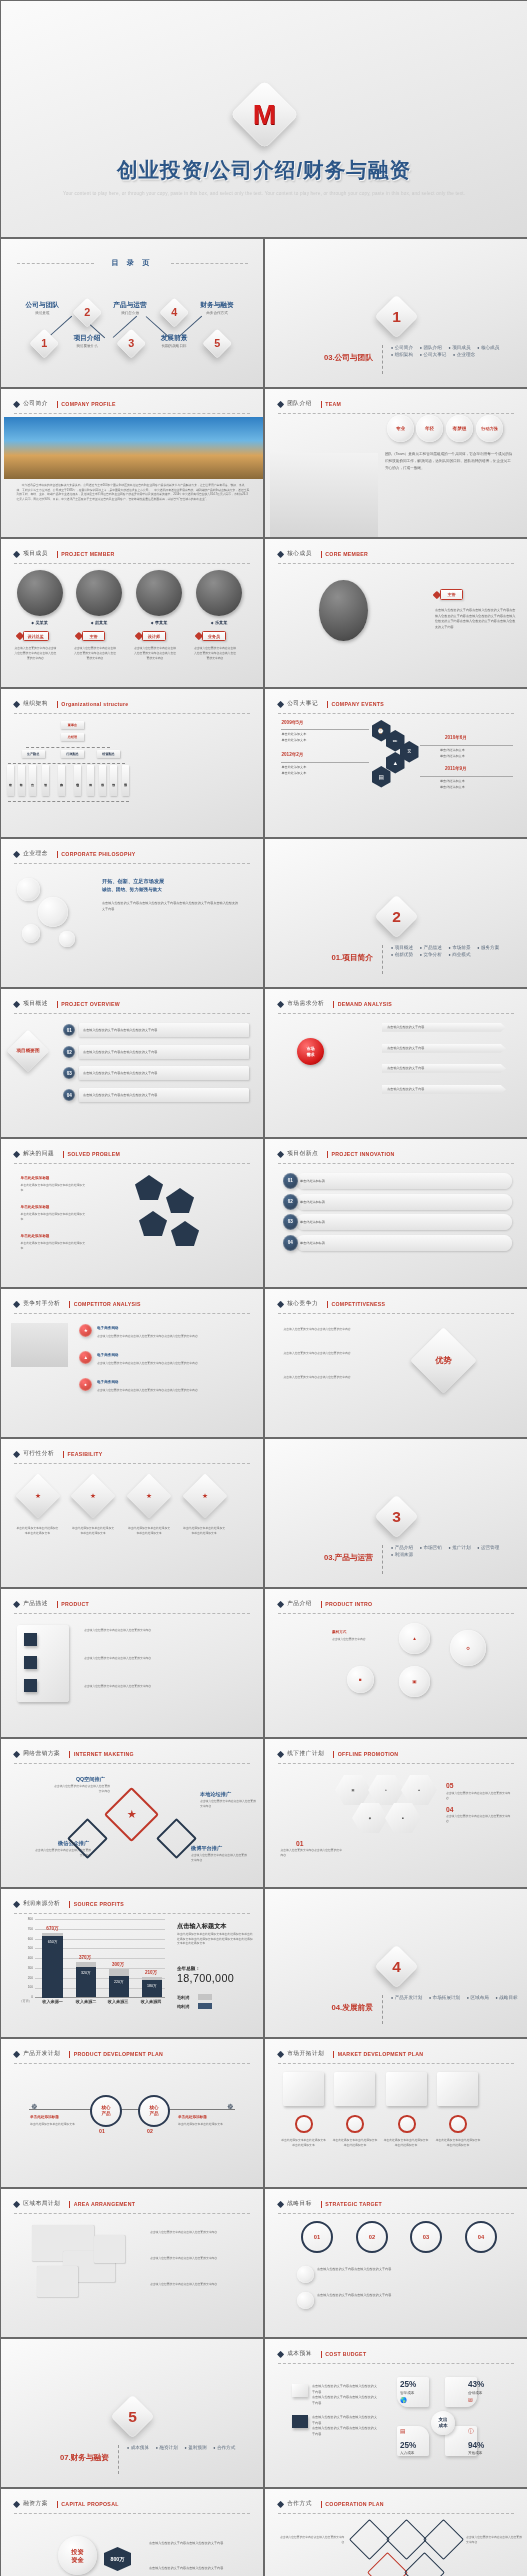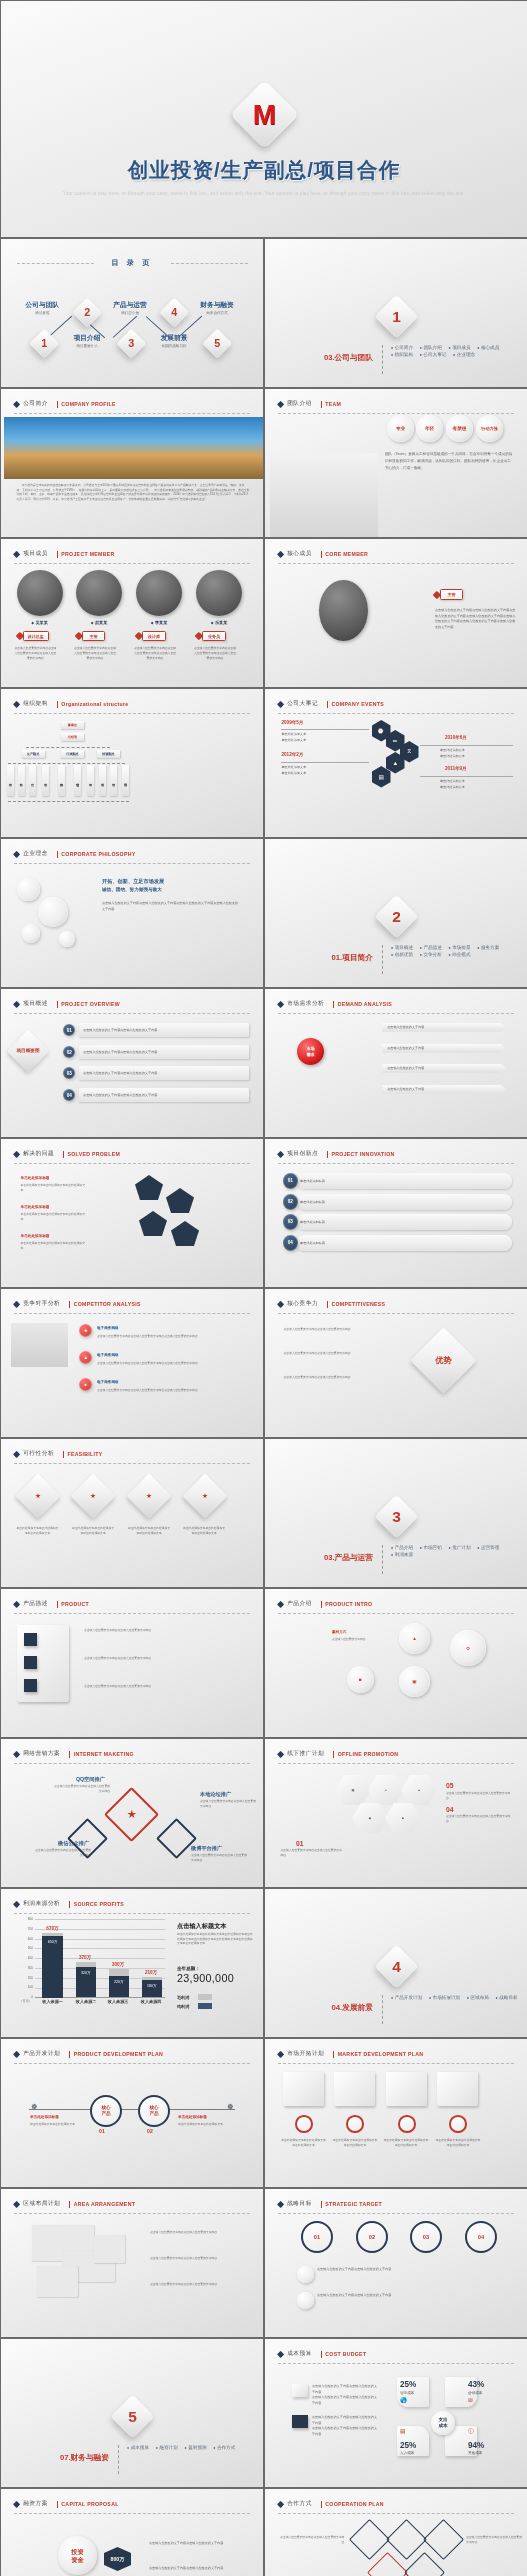--- a/index.html
+++ b/index.html
@@ -167,21 +167,21 @@
 </style>
 </head>
 <body>
 
 <div class="deck">
 
   <div class="slide full">
     <div class="diamond logo-big">
       <span>M</span>
     </div>
-    <div class="main-title">创业投资/生产副总/项目合作</div>
+    <div class="main-title">创业投资/公司介绍/财务与融资</div>
     <div class="main-sub">Your content  to play here, or through  your copy, paste in this  box, and select  only the text.  Your content  to play here, or through  your copy, paste in this box, and select only the text.</div>
   </div>
 
   <div class="slide half">
     <div class="toc-title">目 录 页</div>
 
     <div class="toc-line" style="left:47px;top:98px;width:32px;transform:rotate(-42deg);"></div>
     <div class="toc-line" style="left:80px;top:77px;width:32px;transform:rotate(42deg);"></div>
     <div class="toc-line" style="left:112px;top:98px;width:32px;transform:rotate(-42deg);"></div>
     <div class="toc-line" style="left:145px;top:77px;width:32px;transform:rotate(42deg);"></div>
@@ -699,21 +699,21 @@
       <div class="cax" style="left:-2.1px;top:80px;width:17.5px;font-size:3.1px;text-align:left;">（万元）</div>
       <div class="cxl" style="left:18.5px;top:80px;width:25px;">收入来源一</div>
       <div class="cxl" style="left:52px;top:80px;width:25px;">收入来源二</div>
       <div class="cxl" style="left:84px;top:80px;width:25px;">收入来源三</div>
       <div class="cxl" style="left:117px;top:80px;width:25px;">收入来源四</div>
     </div>
 
     <div class="smalllbl" style="left:176px;top:33px;font-size:6.2px;color:#222;">点击输入标题文本</div>
     <div class="tinytxt" style="left:176px;top:43px;width:77px;">单击此处添加文本单击此处添加文本单击此处添加文本单击此处添加文本单击此处添加文本单击此处添加文本单击此处添加文本单击此处添加文本</div>
     <div class="smalllbl" style="left:176px;top:77px;font-size:4.6px;color:#222;">全年总额：</div>
-    <div class="total-num" style="left:176px;top:83px;">23,900,000</div>
+    <div class="total-num" style="left:176px;top:83px;">18,700,000</div>
     <div class="smalllbl" style="left:176px;top:106px;font-size:4.1px;color:#333;">毛利润</div>
     <div class="legend-sw" style="left:197px;top:105px;background:#c4c4c4;"></div>
     <div class="smalllbl" style="left:176px;top:115px;font-size:4.1px;color:#333;">纯利润</div>
     <div class="legend-sw" style="left:197px;top:114px;background:#3c5573;"></div>
   </div>
 
   <div class="slide half">
     <div class="diamond sec-d" style="left:116px;top:62px;">
       <span>4</span>
       </div>

